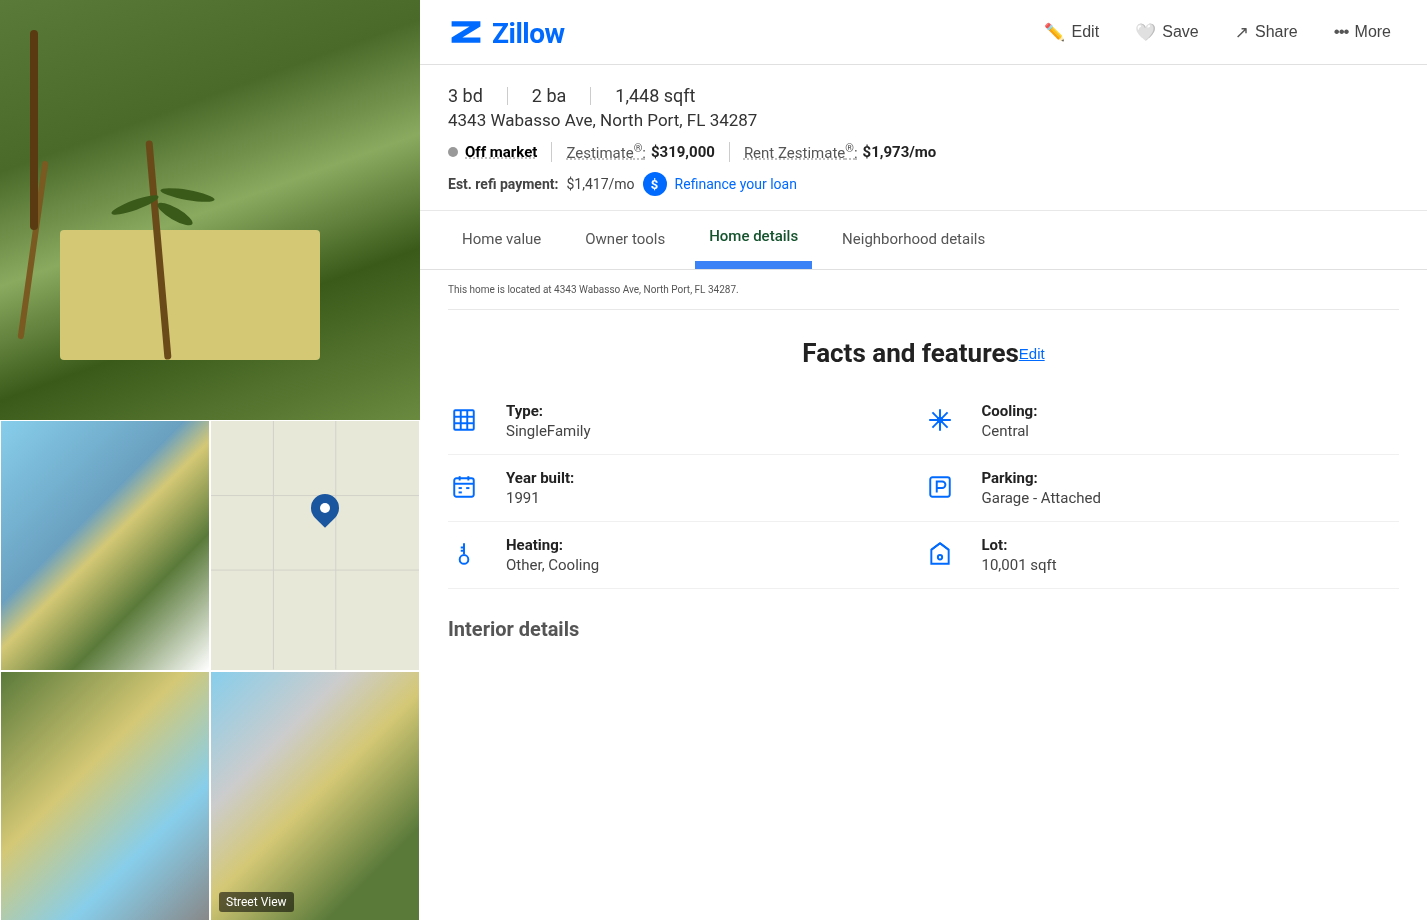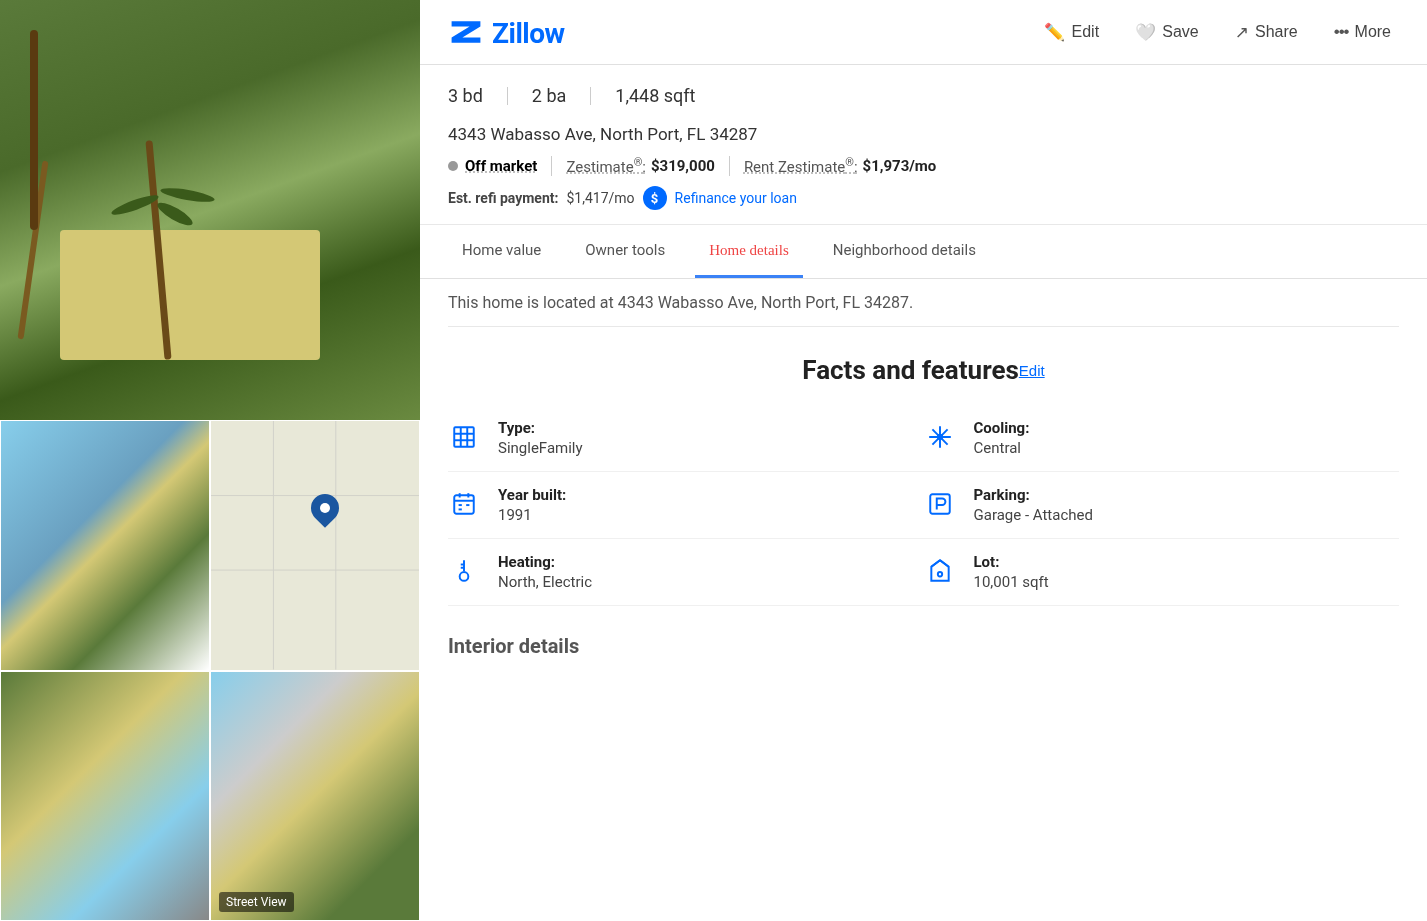--- a/index.html
+++ b/index.html
@@ -164,21 +164,21 @@
     .property-info {
       padding: 20px 28px 14px 28px;
       border-bottom: 1px solid #e8e8e8;
     }
     .property-stats {
       display: flex;
       align-items: center;
       gap: 12px;
       font-size: 18px;
       color: #333;
-      margin-bottom: 18px;
+      margin-bottom: 4px;
       text-align: center;
     }
     .stat-divider {
       width: 1px;
       height: 18px;
       background: #ccc;
       margin: 0 12px;
     }
     .property-address {
       font-size: 17px;
@@ -261,34 +261,33 @@
     }
     .tab {
       padding: 16px 14px;
       font-size: 15px;
       color: #555;
       cursor: pointer;
       border-bottom: 3px solid transparent;
       white-space: nowrap;
     }
     .tab.active {
-      color: #ef4444;
-      border-bottom: 3px solid #3b82f6;
+      color: #14532d;
+      border-bottom: 8px solid #3b82f6;
       font-weight: 500;
-      font-family: Liberation Serif, serif;
     }
 
     
     .content {
       padding: 0 28px 28px 28px;
     }
 
     
     .partial-text {
-      font-size: 16px;
+      font-size: 10px;
       color: #555;
       padding: 14px 0 14px 0;
       border-bottom: 1px solid #e8e8e8;
       margin-bottom: 8px;
     }
 
     
     .section-header {
       display: flex;
       align-items: center;
@@ -311,21 +310,21 @@
 
     
     .facts-grid {
       display: grid;
       grid-template-columns: 1fr 1fr;
       gap: 0;
     }
     .fact-item {
       display: flex;
       align-items: flex-start;
-      gap: 18px;
+      gap: 26px;
       padding: 14px 0;
       border-bottom: 1px solid #f0f0f0;
     }
     .fact-icon {
       width: 32px;
       height: 32px;
       display: flex;
       align-items: center;
       justify-content: center;
       color: #006aff;
@@ -522,21 +521,21 @@
           <div class="fact-icon">
             <svg width="26" height="26" viewBox="0 0 24 24" fill="none" stroke="#006aff" stroke-width="1.8">
               <path d="M12 2v10"></path>
               <circle cx="12" cy="17" r="4"></circle>
               <line x1="9" y1="6" x2="12" y2="6"></line>
               <line x1="9" y1="9" x2="12" y2="9"></line>
             </svg>
           </div>
           <div>
             <div class="fact-label">Heating:</div>
-            <div class="fact-value">North, Electric</div>
+            <div class="fact-value">Other, Cooling</div>
           </div>
         </div>
       </div>
 
       <div>
 
         <div class="fact-item">
           <div class="fact-icon">
             <svg width="26" height="26" viewBox="0 0 24 24" fill="none" stroke="#006aff" stroke-width="1.8">
               <line x1="12" y1="2" x2="12" y2="22"></line>

